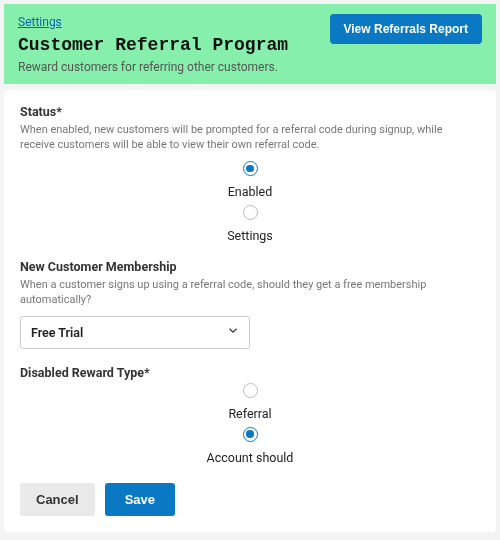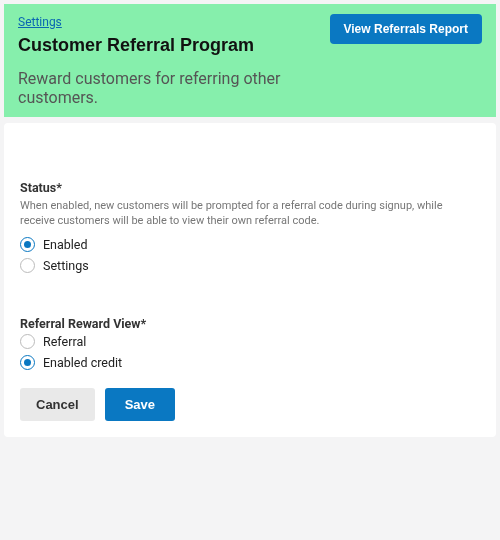--- a/index.html
+++ b/index.html
@@ -26,67 +26,68 @@
   }
   .crumb {
     color: #0a67b2;
     text-decoration: underline;
     font-size: 12px;
     cursor: pointer;
     display: inline-block;
     margin-bottom: 6px;
   }
   h1 {
-    font-family: Liberation Sans, sans-serif;
+    font-family: Liberation Mono, monospace;
     font-size: 18px;
     font-weight: 700;
     color: #111;
-    margin-bottom: 13px;
+    margin-bottom: 5px;
   }
   .subtitle {
-    font-size: 16px;
+    font-size: 12px;
     color: #555;
   }
   .primary-btn {
     background: #0a78c2;
     color: #fff;
     border: none;
     border-radius: 4px;
     padding: 8px 14px;
     font-size: 12px;
     font-weight: 600;
     cursor: pointer;
     flex-shrink: 0;
   }
   .form-card {
     background: #fff;
     margin: 6px 4px 4px 4px;
     border-radius: 4px;
     padding: 14px 16px 16px 16px;
   }
-  .group { margin-bottom: 16px; margin-top: 43px; }
+  .group { margin-bottom: 16px; }
   .label {
     font-size: 12.5px;
     font-weight: 700;
     color: #333;
     margin-bottom: 3px;
   }
   .help {
     font-size: 11px;
     color: #777;
     line-height: 1.4;
     margin-bottom: 8px;
   }
   .radio-row {
     display: flex;
     align-items: center;
     gap: 8px;
     margin-bottom: 6px;
     font-size: 12.5px;
     cursor: pointer;
+    flex-direction: column;
   }
   .radio {
     width: 15px;
     height: 15px;
     border: 1.5px solid #bbb;
     border-radius: 50%;
     display: inline-flex;
     align-items: center;
     justify-content: center;
     flex-shrink: 0;
@@ -193,30 +194,42 @@
     <div class="radio-row">
       <span class="radio checked"></span>
       <span>Enabled</span>
     </div>
     <div class="radio-row">
       <span class="radio"></span>
       <span>Settings</span>
     </div>
   </div>
 
-
   <div class="group">
-    <div class="label">Referral Reward View*</div>
+    <div class="label">New Customer Membership</div>
+    <div class="help">When a customer signs up using a referral code, should they get a free membership automatically?</div>
+    <div class="select-wrap">
+      <div class="select-box">Free Trial</div>
+      <span class="chevron">
+        <svg viewBox="0 0 24 24">
+            <polyline points="6 9 12 15 18 9"></polyline>
+          </svg>
+      </span>
+    </div>
+  </div>
+
+  <div class="group">
+    <div class="label">Disabled Reward Type*</div>
     <div class="radio-row">
       <span class="radio"></span>
       <span>Referral</span>
     </div>
     <div class="radio-row">
       <span class="radio checked"></span>
-      <span>Enabled credit</span>
+      <span>Account should</span>
     </div>
   </div>
 
 
   <div class="actions">
     <button class="cancel-btn">Cancel</button>
     <button class="save-btn">Save</button>
   </div>
 
 </div>

